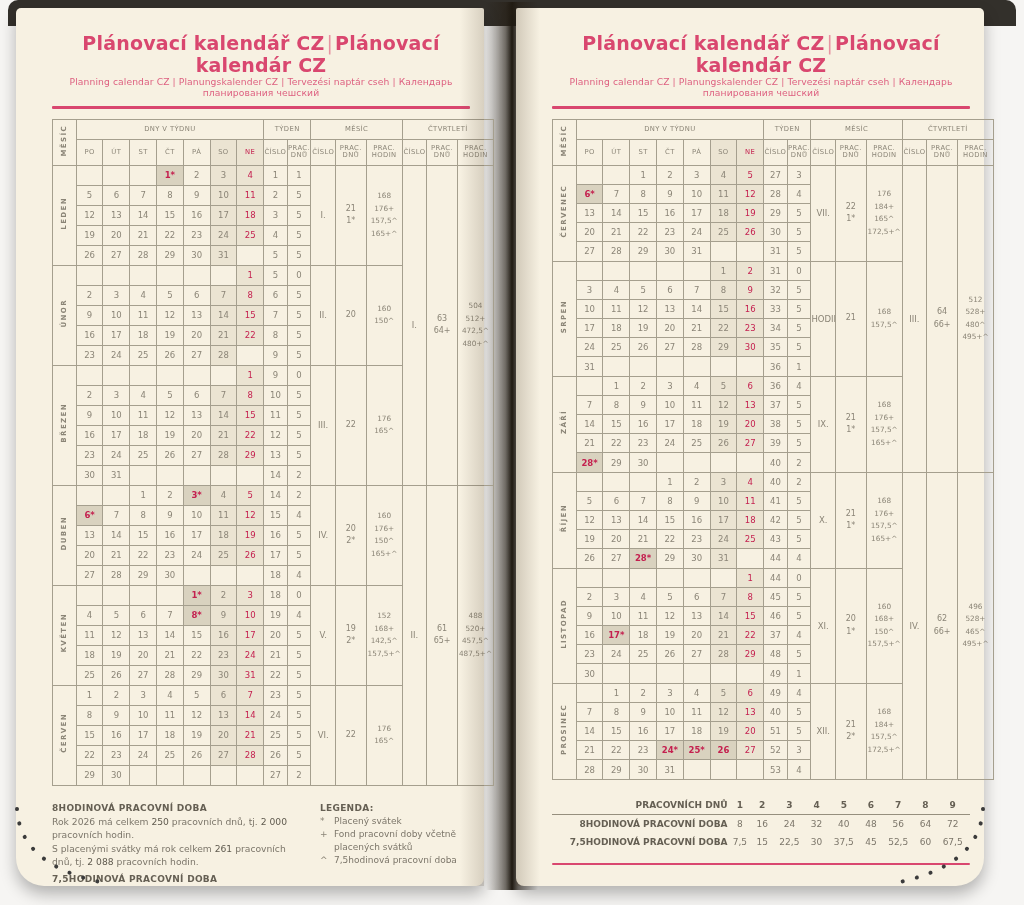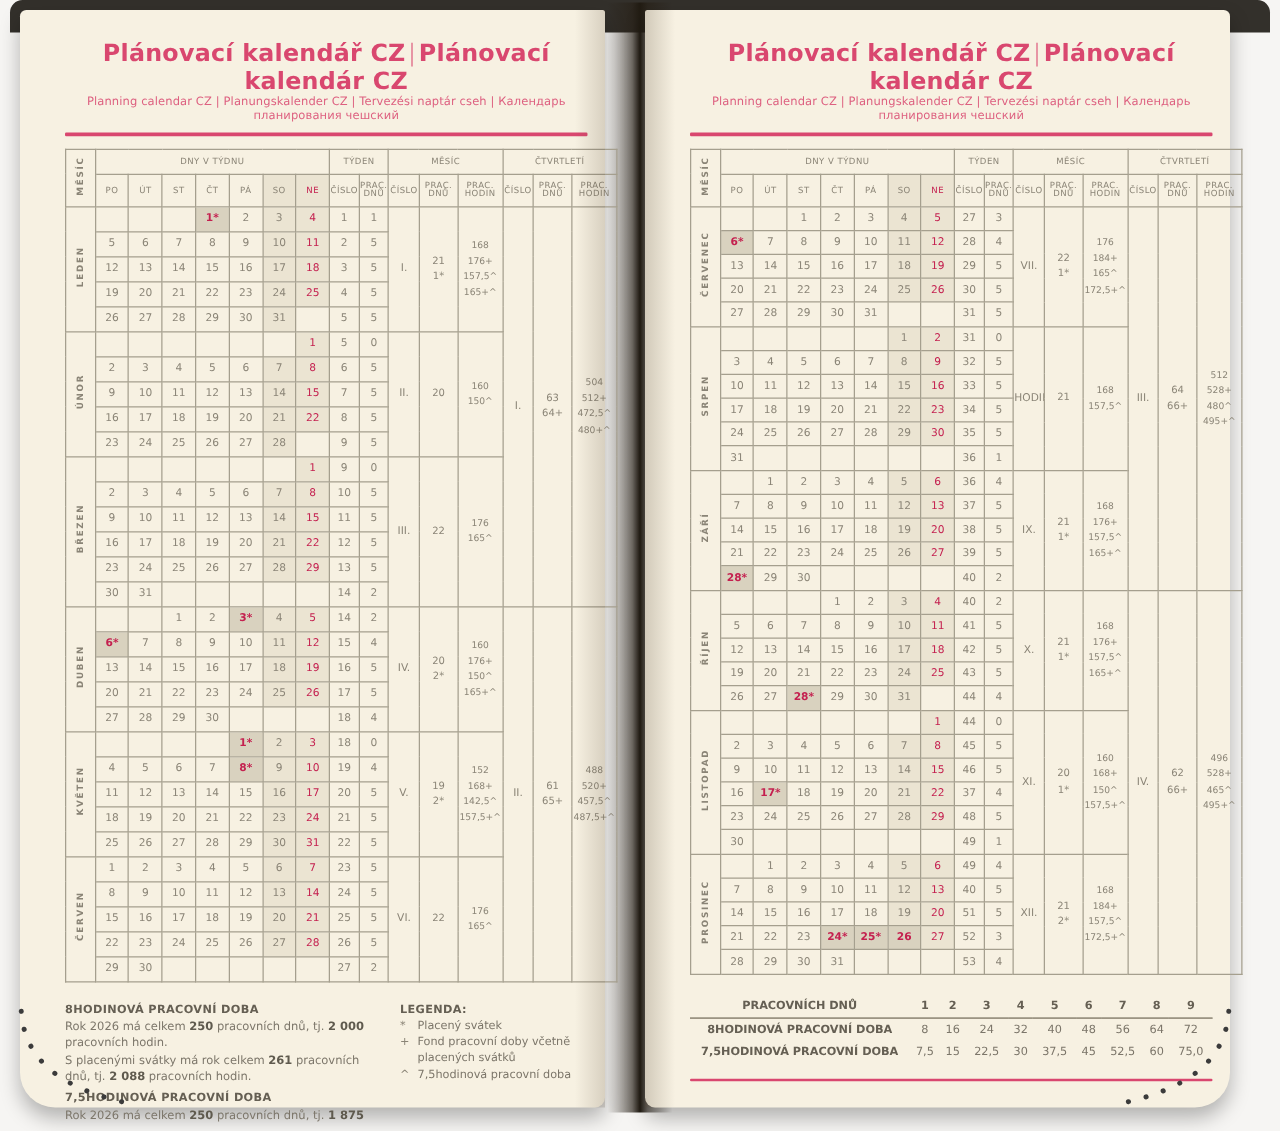--- a/index.html
+++ b/index.html
@@ -47,31 +47,31 @@
   .mroman{font-size:8.5px}
   .mlines .ln{line-height:12.5px}
   .mlines.days{font-size:8px}
   .mlines.hours{font-size:7.3px}
   
   .pfoot{margin-top:12px}
   .fwrap{display:flex;justify-content:space-between;gap:16px}
   .fblocks{flex:1}
   .fhead{font-size:9px;font-weight:bold;color:var(--ink_dark);letter-spacing:.3px;margin:5px 0 2px}
   .fline{font-size:9.2px;color:#7c766a;line-height:13.5px}
-  .fline .b{font-weight:bold;color:#5f5a4e}
+  .fline .b{font-weight:normal;color:#5f5a4e}
   .flegend{flex:0 0 150px;padding-top:0}
   .litem{display:flex;font-size:9px;color:#7c766a;line-height:12.5px;margin-bottom:1px}
   .lsym{width:14px;color:#8a8476;flex:0 0 14px}
   .ltext{flex:1}
   .foot-rule{margin-top:12px}
   .wtable{width:100%;border-collapse:collapse;margin-top:16px}
   .wtable th,.wtable td{padding:4px 0;font-size:9px;text-align:center}
   .wtable th{color:var(--ink_dark);font-weight:bold;border-bottom:1.6px solid #968f7e}
   .wtable td{color:#7c766a}
-  .wtable .lbl{text-align:center;width:42%}
+  .wtable .lbl{text-align:right;width:42%}
   .wtable td.lbl{font-weight:bold;color:var(--ink_dark)}
   .perf{position:absolute;bottom:-2px}
   .perf-l{left:-6px}
   .perf-r{right:-6px;transform:scaleX(-1)}
 </style>
 </head>
 <body>
 
 <div class="book">
   <div class="cover-top"></div>
@@ -572,21 +572,20 @@
           </tr>
         </tbody>
       </table>
     <div class="pfoot" id="foot0">
         <div class="fwrap">
           <div class="fblocks">
             <div class="fhead">8HODINOVÁ PRACOVNÍ DOBA</div>
             <div class="fline"><span>Rok 2026 má celkem </span><span class="b">250</span><span> pracovních dnů, tj. </span><span class="b">2 000</span><span> pracovních hodin.</span></div>
             <div class="fline"><span>S placenými svátky má rok celkem </span><span class="b">261</span><span> pracovních dnů, tj. </span><span class="b">2 088</span><span> pracovních hodin.</span></div>
             <div class="fhead">7,5HODINOVÁ PRACOVNÍ DOBA</div>
-            <div class="fline"><span>Rok 2026 má celkem </span><span class="b">250</span><span> pracovních dnů, tj. </span><span class="b">1 875</span></div>
           </div>
           <div class="flegend">
             <div class="fhead">LEGENDA:</div>
             <div class="litem">
               <span class="lsym">*</span>
               <span class="ltext">Placený svátek</span>
             </div>
             <div class="litem">
               <span class="lsym">+</span>
               <span class="ltext">Fond pracovní doby včetně placených svátků</span>
@@ -1147,21 +1146,21 @@
             <tr>
               <td class="lbl">7,5HODINOVÁ PRACOVNÍ DOBA</td>
               <td>7,5</td>
               <td>15</td>
               <td>22,5</td>
               <td>30</td>
               <td>37,5</td>
               <td>45</td>
               <td>52,5</td>
               <td>60</td>
-              <td>75,0</td>
+              <td>67,5</td>
             </tr>
           </tbody>
         </table>
         <div class="hr-accent foot-rule"></div>
       </div>
     <svg class="perf perf-r" width="96" height="84" viewBox="0 0 96 84">
         <path d="M7,5 C9,36 28,64 90,78" fill="none" stroke="#3b3b3b" stroke-width="4" stroke-linecap="round" stroke-dasharray="0.1 14.5"></path>
       </svg>
   </div>
 </div>

